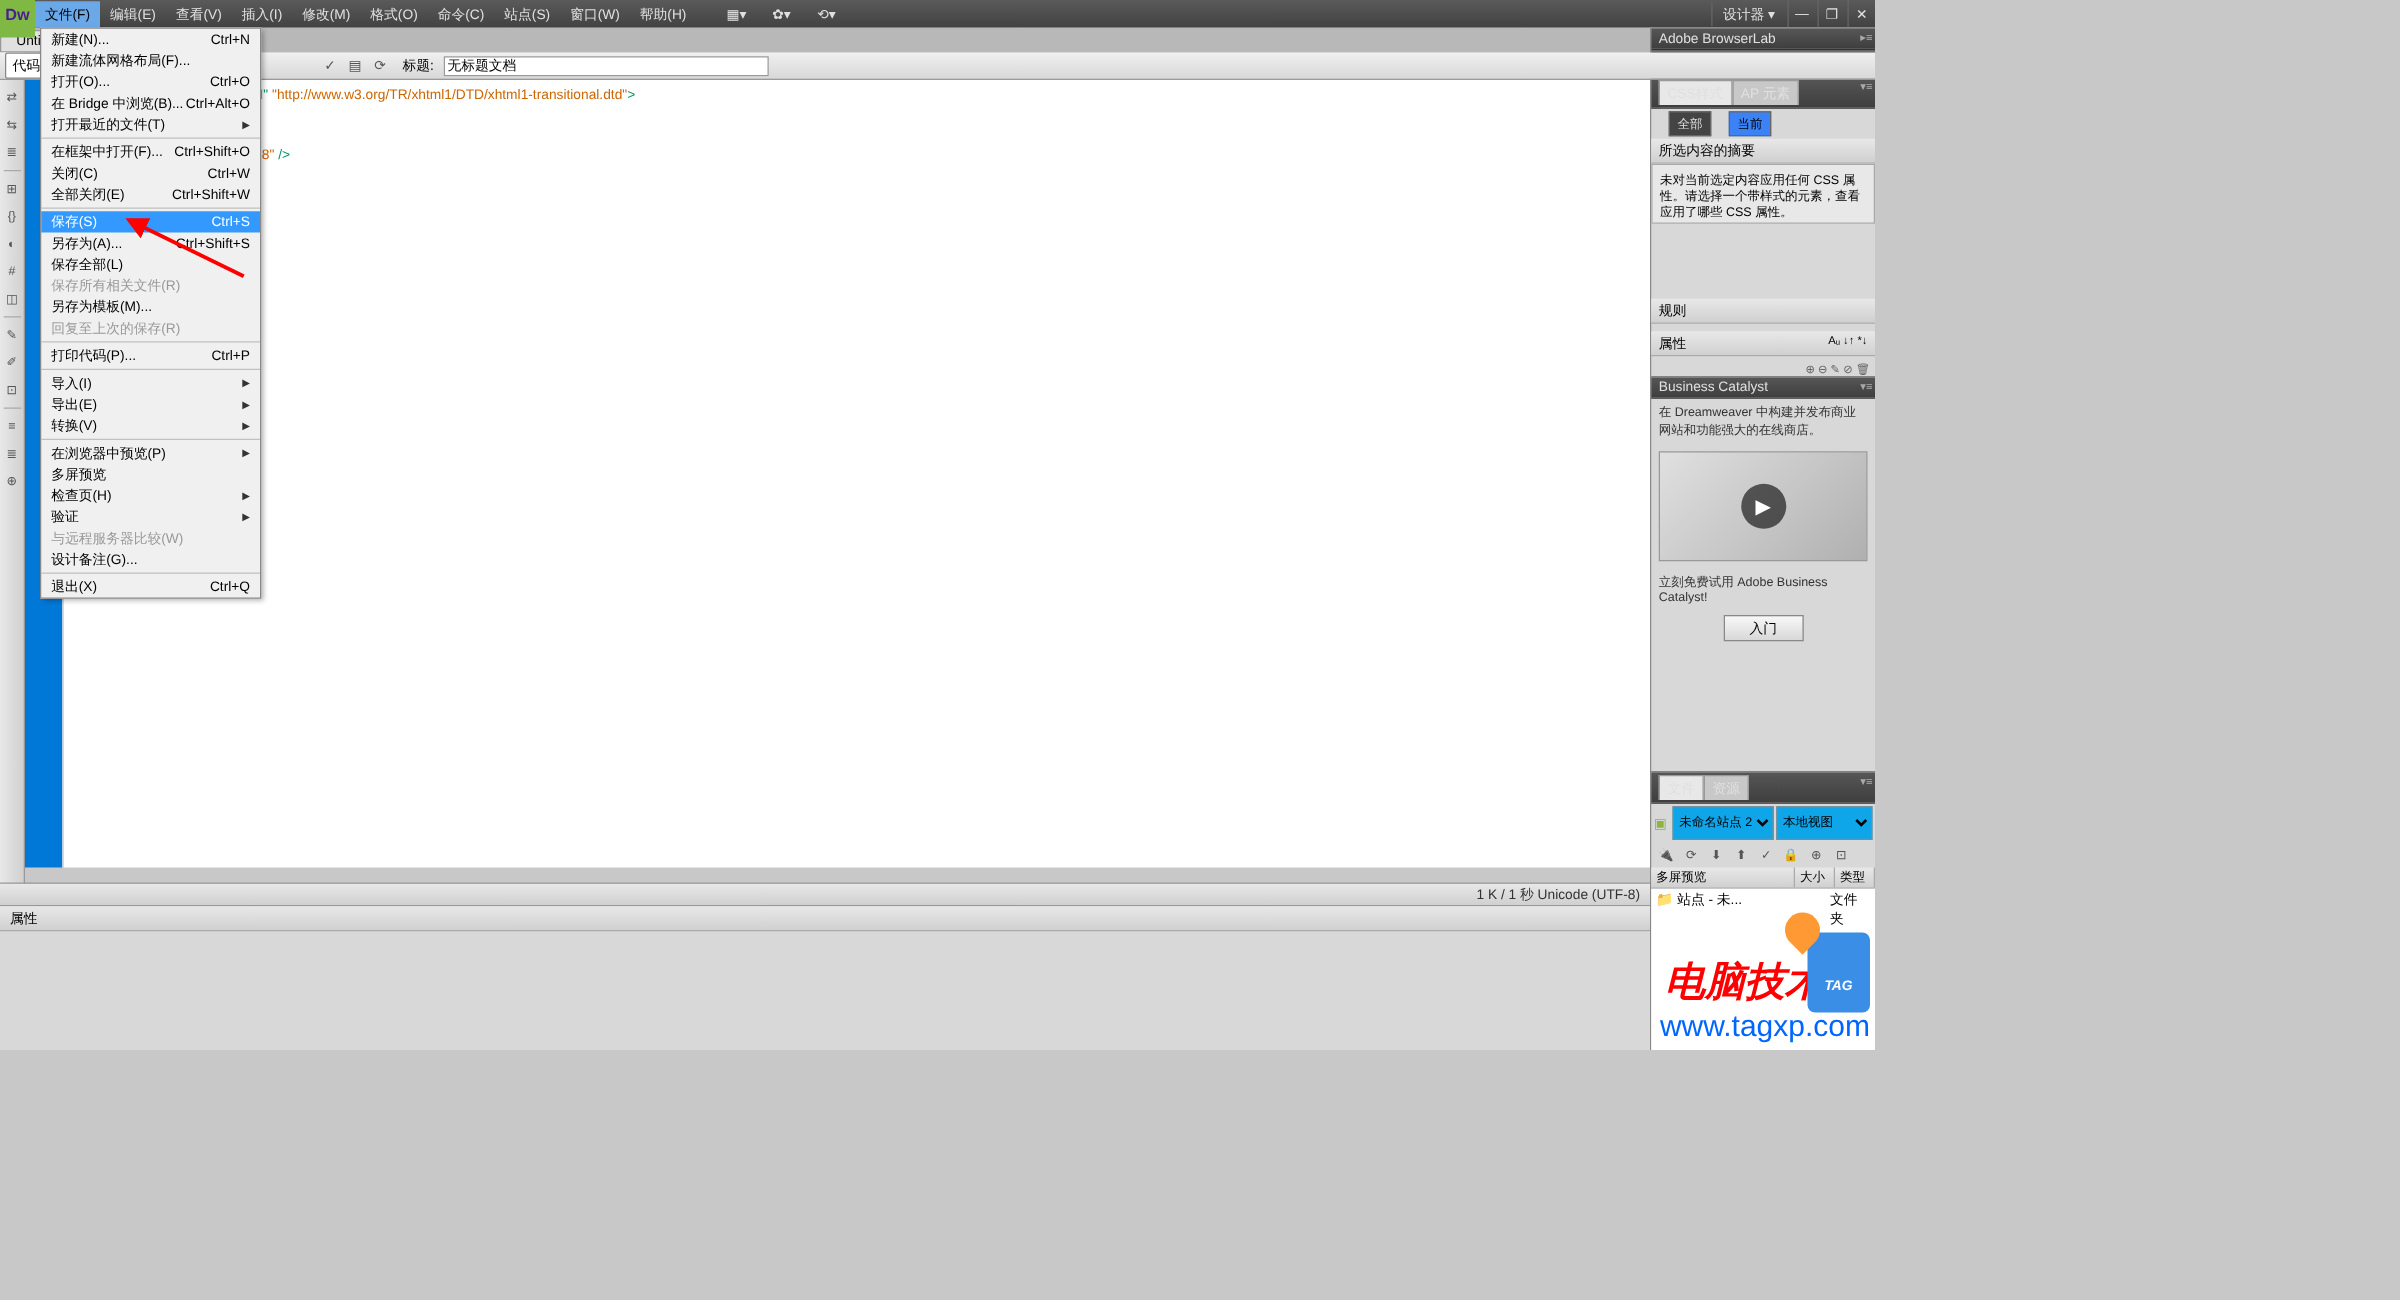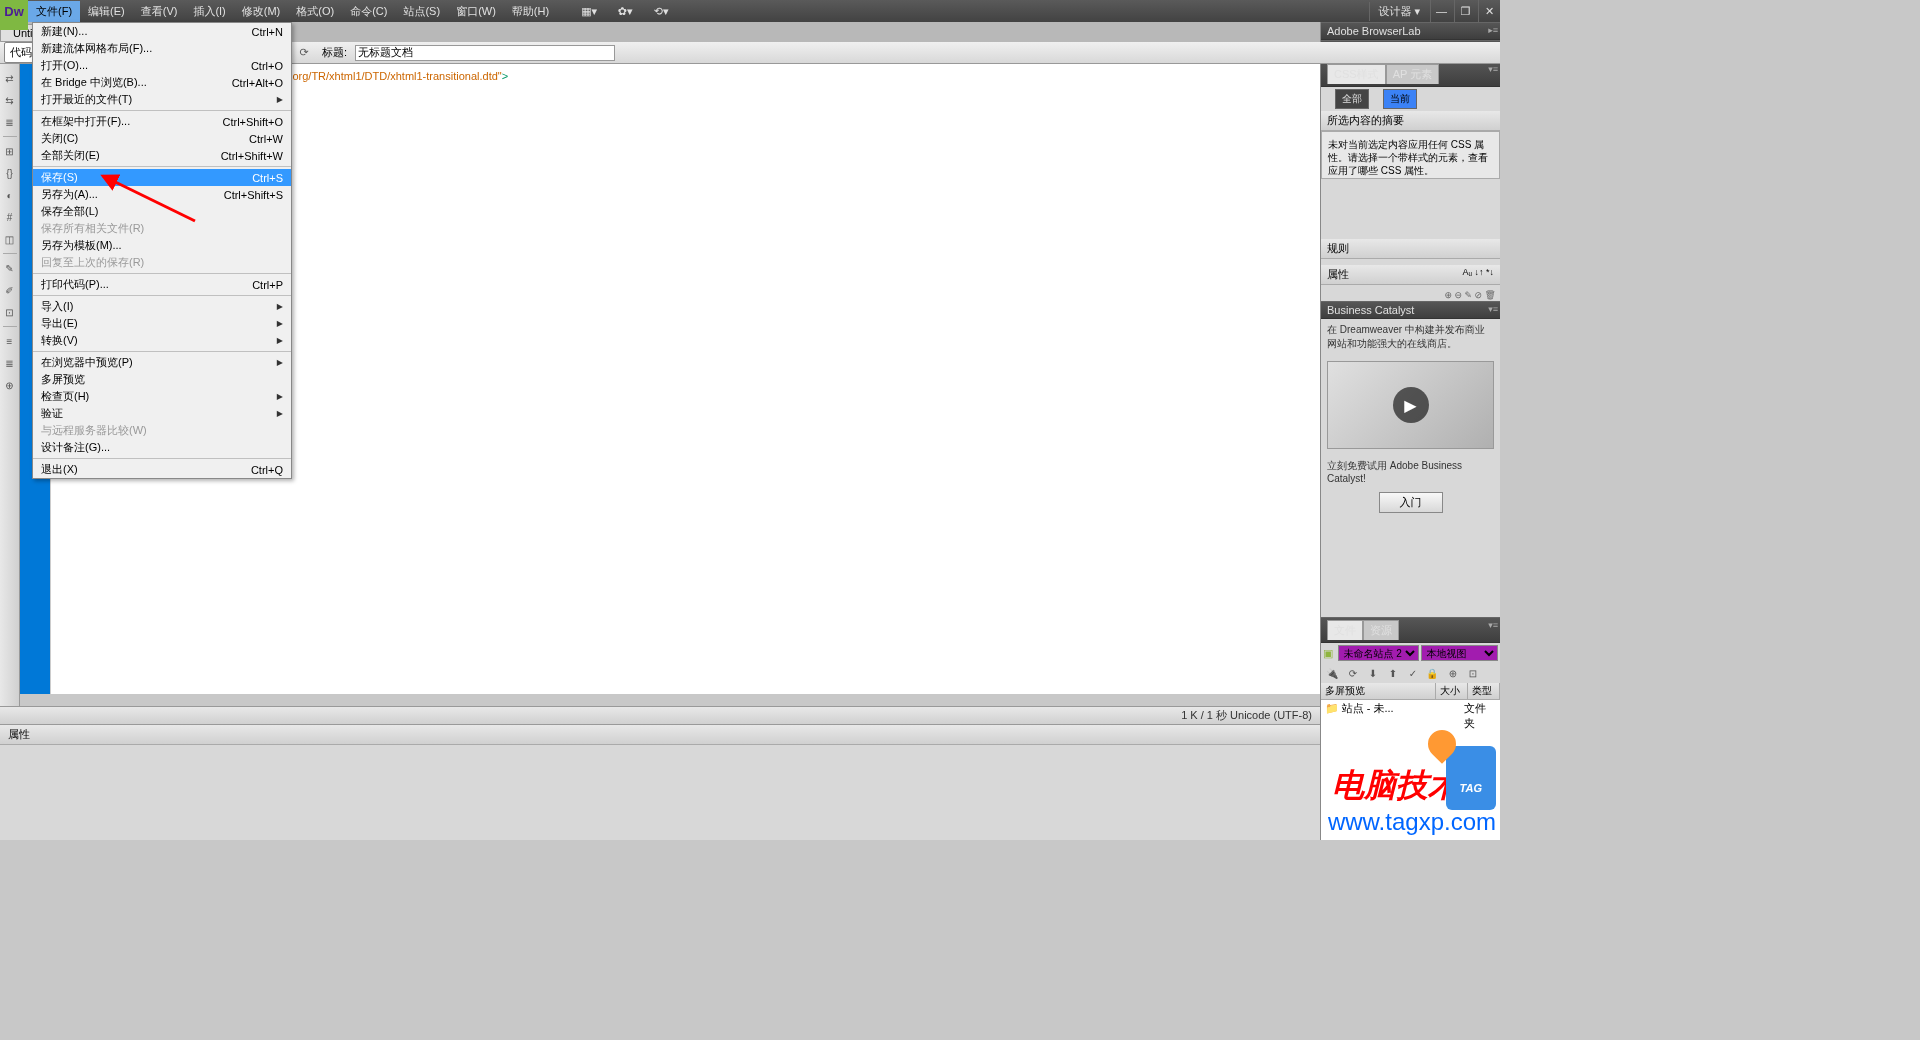--- a/index.html
+++ b/index.html
@@ -22,21 +22,21 @@
 
 
 .toolbar { height: 22px; background: linear-gradient(#f0f0f0, #d8d8d8); border-bottom: 1px solid #999; display: flex; align-items: center; padding-left: 4px; gap: 4px; position: relative; z-index: 1; }
 .tb-btn { padding: 2px 5px; border: 1px solid transparent; }
 .tb-btn.active { background: #fff; border: 1px solid #888; border-radius: 2px; }
 .tb-icon-sm { width: 16px; height: 16px; display: inline-flex; align-items: center; justify-content: center; color: #555; }
 .tb-label { margin-left: 6px; }
 .tb-input { width: 260px; height: 16px; border: 1px solid #999; background: #fff; margin-left: 4px; padding: 0 2px; }
 
 
-.dropdown { position: absolute; left: 32px; top: 22px; width: 260px; background: #f0f0f0; border: 1px solid #888; box-shadow: 2px 2px 4px rgba(0,0,0,0.3); z-index: 100; }
+.dropdown { position: absolute; left: 32px; top: 22px; width: 177px; background: #f0f0f0; border: 1px solid #888; box-shadow: 2px 2px 4px rgba(0,0,0,0.3); z-index: 100; }
 .dd-item { padding: 2px 8px; display: flex; justify-content: space-between; align-items: center; cursor: pointer; height: 17px; }
 .dd-item.highlight { background: #3399ff; color: #fff; }
 .dd-item.disabled { color: #999; }
 .dd-sep { height: 1px; background: #c0c0c0; margin: 2px 0; }
 .dd-submenu::after { content: "▶"; font-size: 8px; color: #333; }
 
 
 .arrow-annot { position: absolute; left: 95px; top: 171px; z-index: 101; pointer-events: none; }
 
 
@@ -68,21 +68,21 @@
 .ptab { padding: 2px 6px; background: #c8c8c8; border: 1px solid #999; border-bottom: none; }
 .ptab.active { background: #e8e8e8; }
 .sub-btns { display: flex; gap: 2px; padding: 2px; }
 .sub-btn { padding: 2px 6px; background: #444; color: #ddd; border: 1px solid #666; font-size: 10px; margin-left: 12px; }
 .sub-btn.active { background: #3b82f6; color: #000; }
 .css-info { padding: 6px; font-size: 10px; line-height: 13px; background: #e8e8e8; border: 1px solid #aaa; height: 48px; }
 .video-thumb { margin: 6px; height: 88px; background: linear-gradient(135deg, #e0e0e0, #b0b0b0); border: 1px solid #999; position: relative; display: flex; align-items: center; justify-content: center; }
 .play-circle { width: 36px; height: 36px; background: rgba(0,0,0,0.6); border-radius: 50%; display: flex; align-items: center; justify-content: center; color: #fff; font-size: 16px; }
 .bc-btn { margin: 4px auto; padding: 2px 20px; background: linear-gradient(#f8f8f8, #d8d8d8); border: 1px solid #888; display: block; width: fit-content; }
 .file-toolbar { padding: 2px; display: flex; gap: 2px; align-items: center; }
-.file-select { height: 16px; border: 1px solid #888; background: #a21caf; flex: 1; font-size: 10px; }
+.file-select { height: 27px; border: 1px solid #888; background: #0ea5e9; flex: 1; font-size: 10px; }
 .file-icon-row { display: flex; gap: 4px; padding: 2px 4px; }
 .file-list-hdr { display: grid; grid-template-columns: 1fr 32px 32px; background: linear-gradient(#e8e8e8, #d0d0d0); border-bottom: 1px solid #aaa; }
 .flh-cell { padding: 1px 4px; border-right: 1px solid #aaa; font-size: 10px; }
 .file-list { flex: 1; background: #fff; }
 .file-row { display: grid; grid-template-columns: 1fr 32px 32px; padding: 1px 4px; }
 .folder-icon { color: #8fb53e; margin-right: 3px; }
 
 
 .watermark { position: absolute; right: 4px; bottom: 4px; text-align: center; }
 .wm-line1 { color: #ff0000; font-size: 32px; font-weight: bold; font-style: italic; text-shadow: 1px 1px 0 #fff; }

